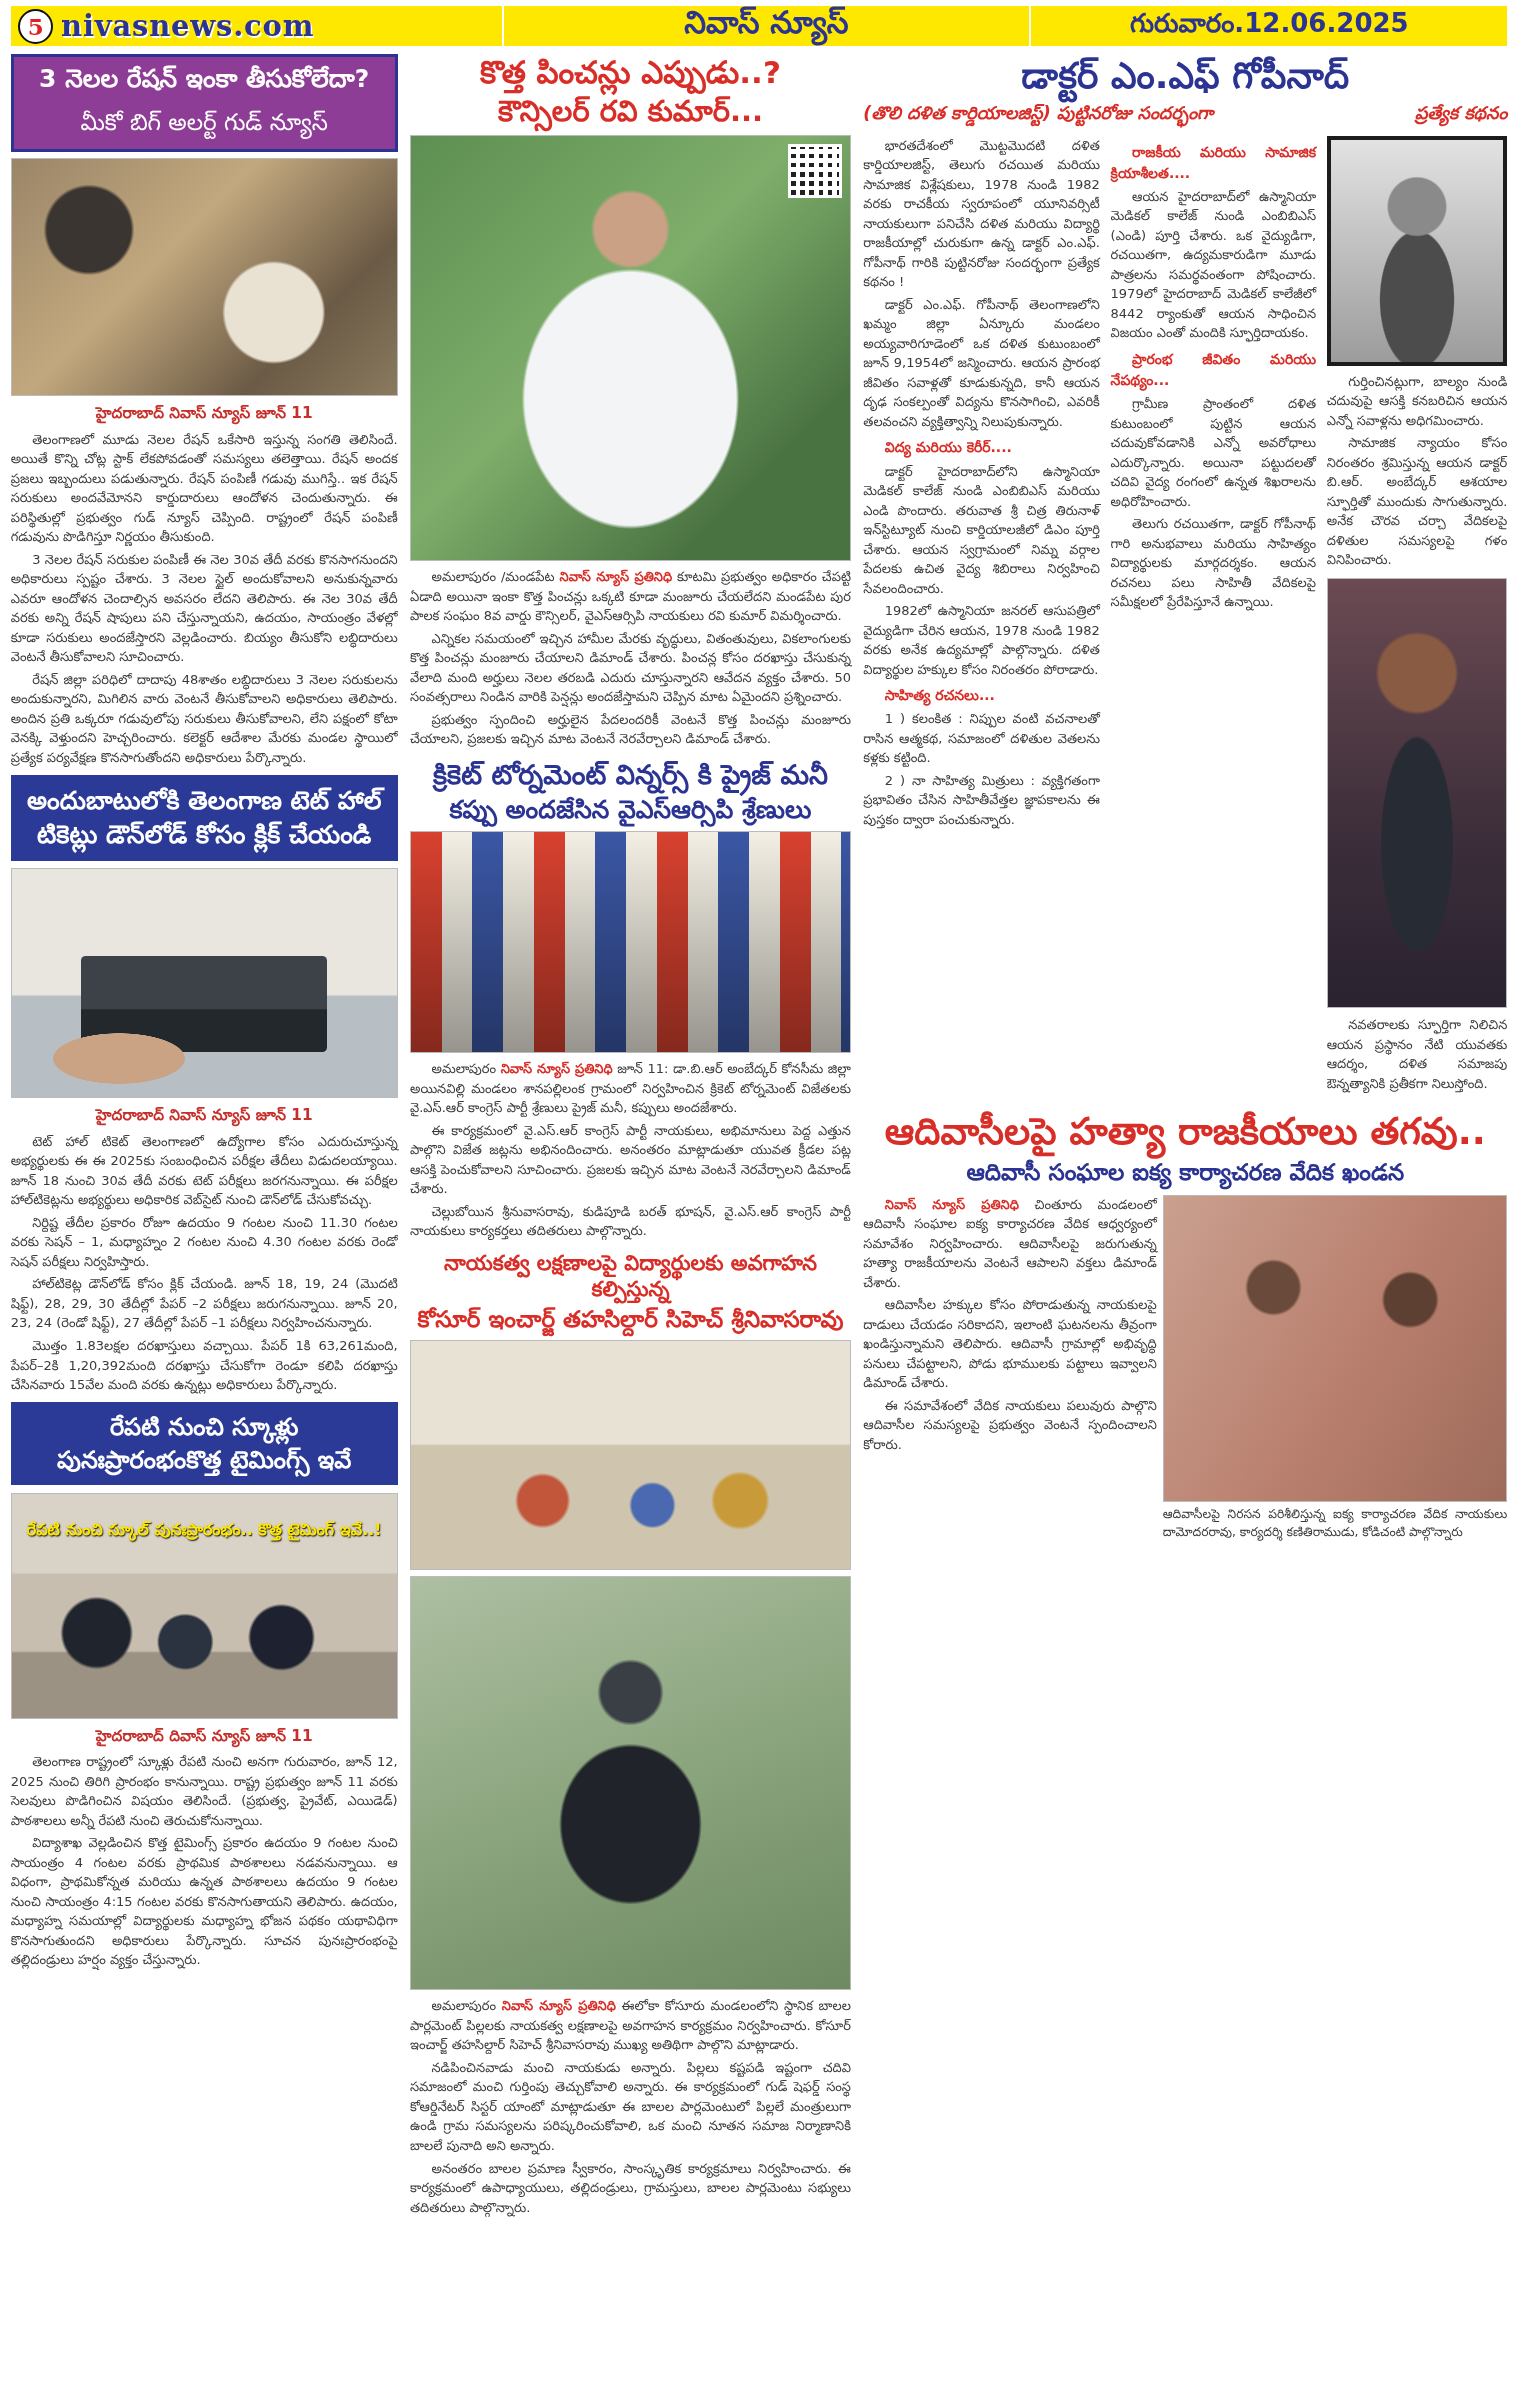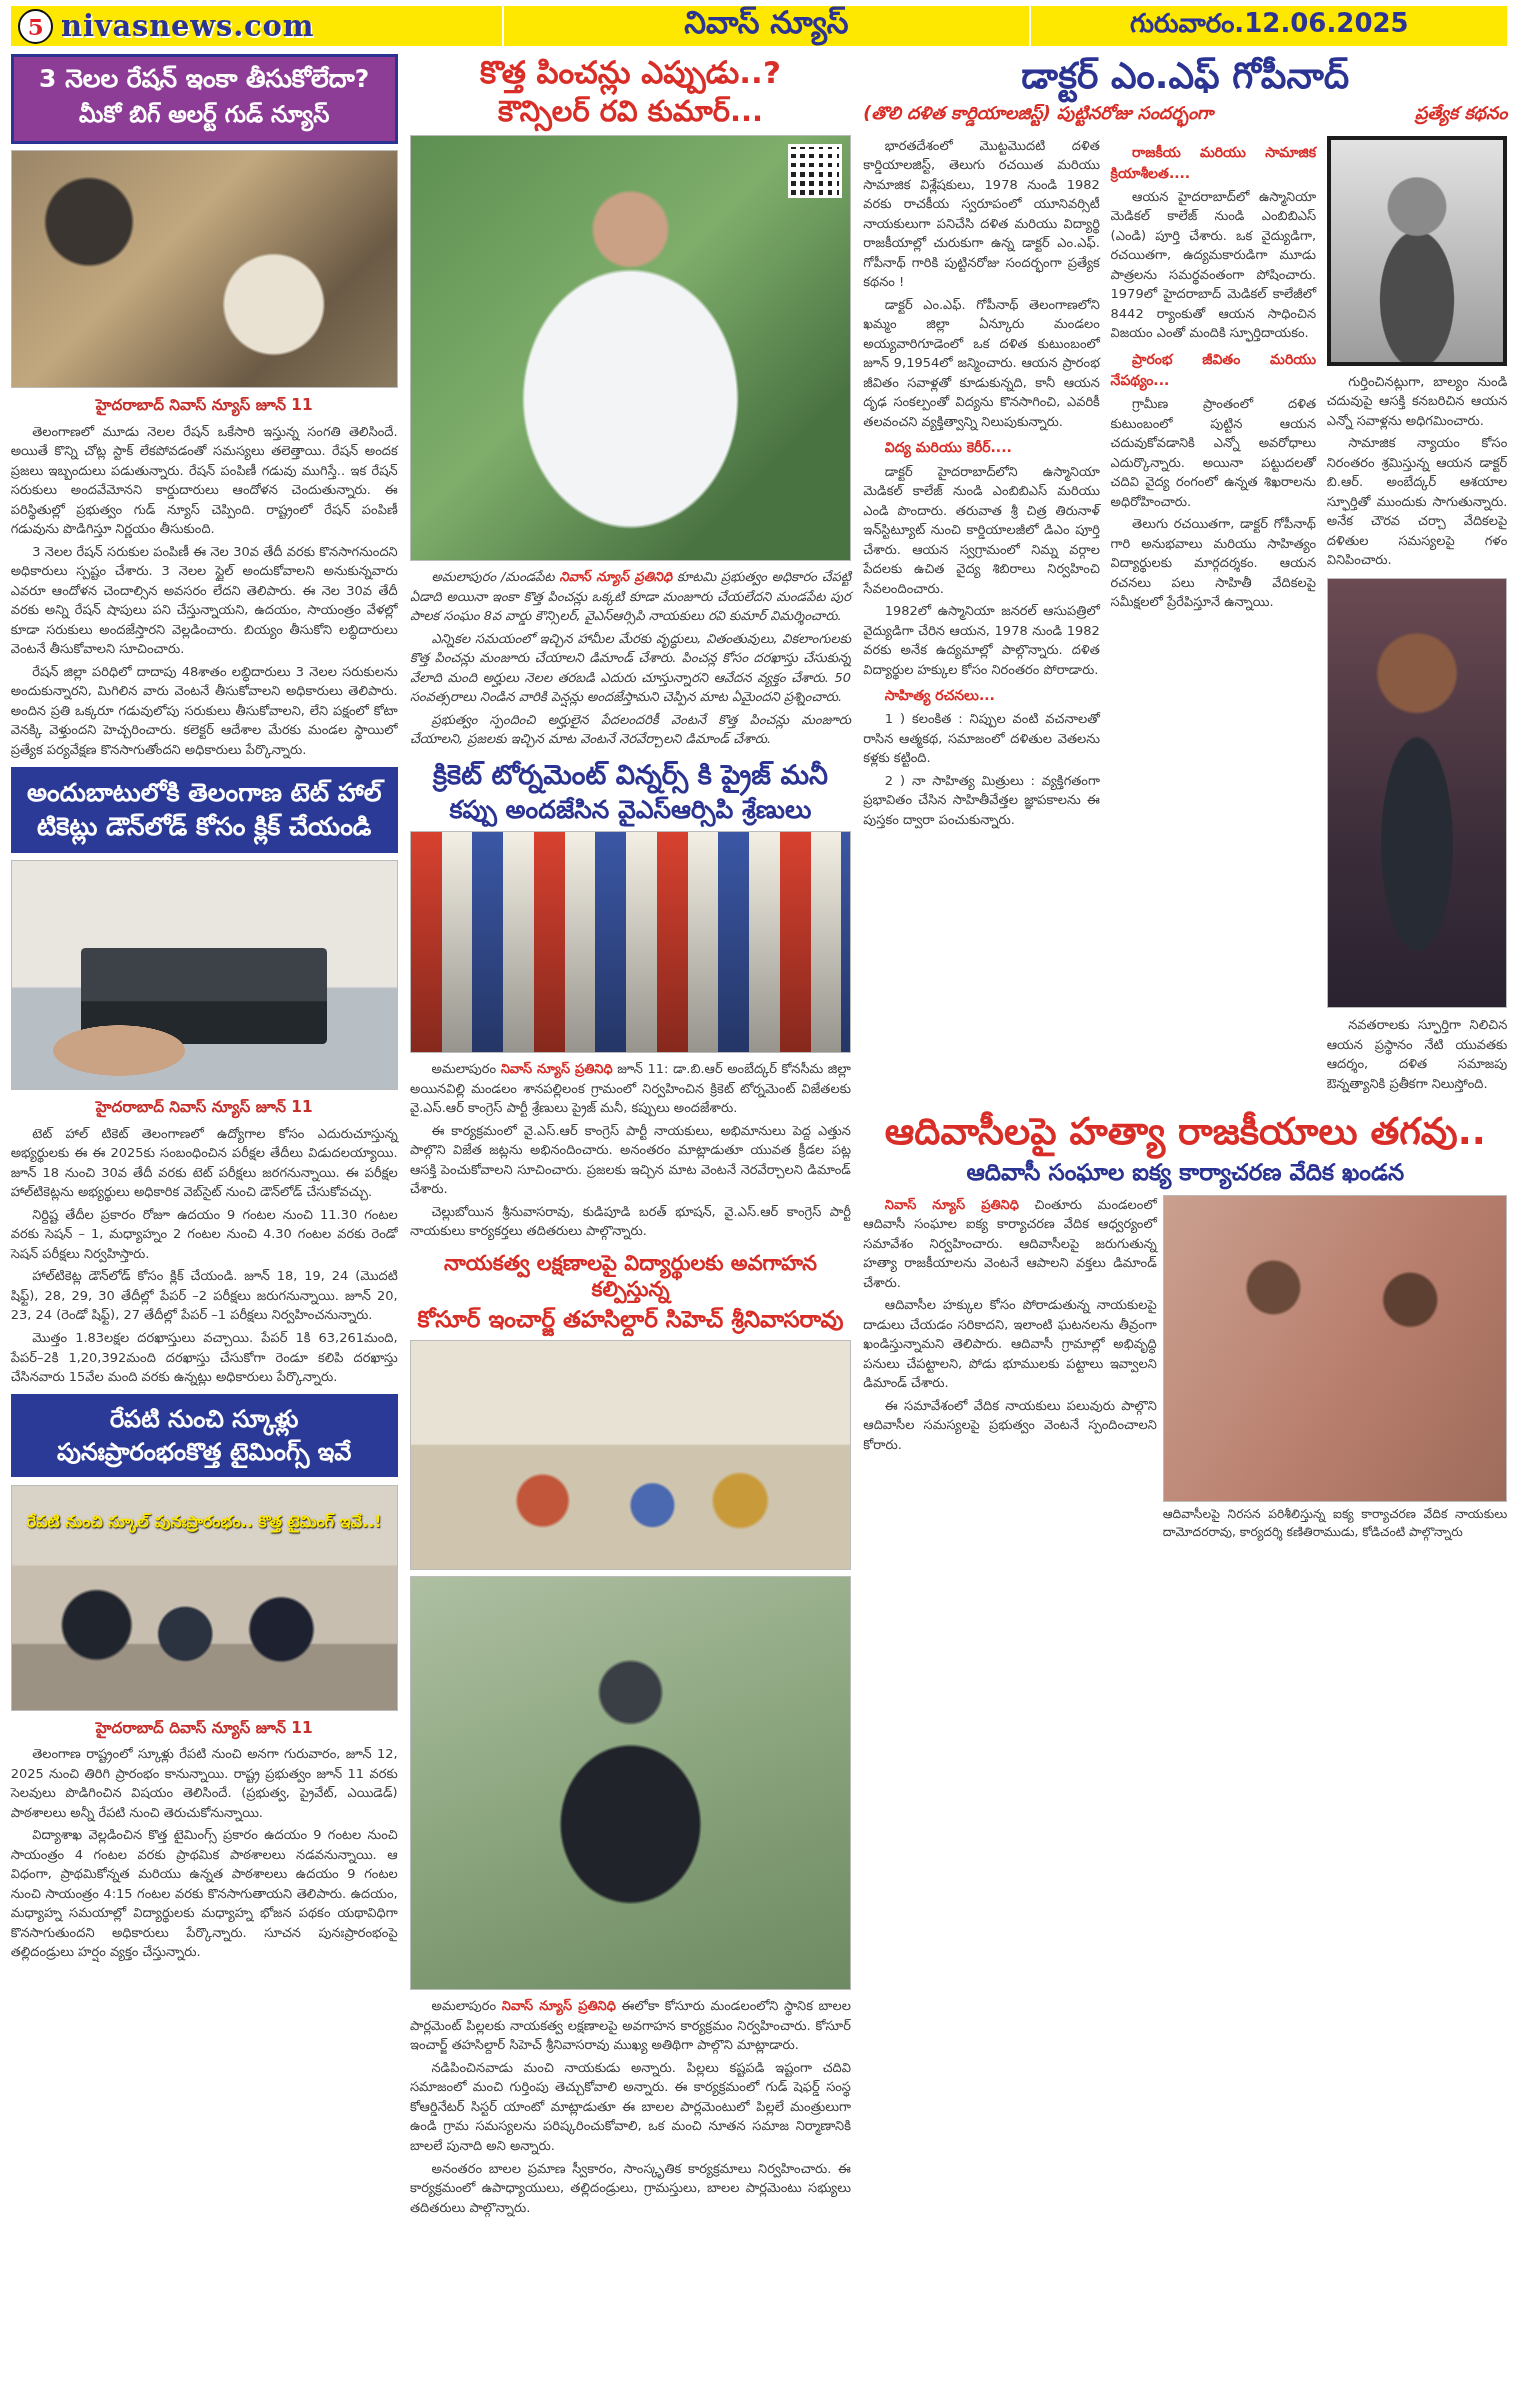--- a/index.html
+++ b/index.html
@@ -29,21 +29,21 @@
   .body-text { font-size:13px; line-height:1.5; text-align:justify; color:#3a3a3a; }
   .body-text p { text-indent:21.5px; margin-bottom:3.1px; }
   .inline-tag { color:#D92E27; font-weight:bold; }
   .headline-red { color:#D92E27; font-weight:bold; text-align:center; line-height:1.2; }
   .headline-blue { color:#2B3492; font-weight:bold; text-align:center; line-height:1.2; }
   .box-banner { background:#2B3A97; color:#ffffff; font-weight:bold; text-align:center; padding:9.2px 6.1px; line-height:1.35; margin:7.7px 0; }
 
   
   .purple-box { background:#8E3D96; border:3.1px solid #2B3492; color:#fff; text-align:center; padding:7.7px 4.6px; margin-bottom:6.1px; }
   .purple-box .l1 { font-size:25px; font-weight:bold; }
-  .purple-box .l2 { font-size:23px; font-weight:bold; margin-top:2px; }
+  .purple-box .l2 { font-size:23px; font-weight:normal; margin-top:10px; }
   .photo-ration { height:238px;
     background: radial-gradient(circle at 20% 30%, #3a3530 0 12%, transparent 13%),
                 radial-gradient(circle at 68% 65%, #e9e2d2 0 16%, transparent 17%),
                 linear-gradient(135deg,#9a8568,#c2a87e 40%,#6b5a45 75%,#8a7a5f); }
   .photo-laptop { height:230px; margin-top:4.6px;
     background: linear-gradient(180deg,#e9e6e0 0 55%, #b7bec4 56% 100%);}
   .laptop-shape { position:absolute; left:18%; top:38%; width:64%; height:42%; background:linear-gradient(180deg,#3c4248 0 55%, #23282c 56%); border-radius:4.6px; }
   .hands-shape { position:absolute; left:8%; bottom:4%; width:40%; height:26%; background:radial-gradient(ellipse at center,#caa284 0 60%, transparent 61%); }
   .photo-school { height:226px; margin-top:4.6px;
     background: radial-gradient(circle at 22% 62%, #20242c 0 10%, transparent 11%),
@@ -183,21 +183,21 @@
     </div>
 
     <div class="col-mid">
 
       <div>
         <div class="headline-red mid-headline1">కొత్త పించన్లు ఎప్పుడు..?</div>
         <div class="headline-red mid-headline2">కౌన్సిలర్ రవి కుమార్...</div>
         <div class="photo photo-ravi">
           <div class="qr-shape"></div>
         </div>
-        <div class="body-text" style="margin-top:6.1px;font-style:italic;">
+        <div class="body-text" style="margin-top:6.1px;">
           <p><span>అమలాపురం /మండపేట </span><span class="inline-tag">నివాస్ న్యూస్ ప్రతినిధి</span><span> కూటమి ప్రభుత్వం అధికారం చేపట్టి ఏడాది అయినా ఇంకా కొత్త పించన్లు ఒక్కటి కూడా మంజూరు చేయలేదని మండపేట పుర పాలక సంఘం 8వ వార్డు కౌన్సిలర్, వైఎస్ఆర్సిపి నాయకులు రవి కుమార్ విమర్శించారు.</span></p>
           <p>ఎన్నికల సమయంలో ఇచ్చిన హామీల మేరకు వృద్ధులు, వితంతువులు, వికలాంగులకు కొత్త పించన్లు మంజూరు చేయాలని డిమాండ్ చేశారు. పించన్ల కోసం దరఖాస్తు చేసుకున్న వేలాది మంది అర్హులు నెలల తరబడి ఎదురు చూస్తున్నారని ఆవేదన వ్యక్తం చేశారు. 50 సంవత్సరాలు నిండిన వారికి పెన్షన్లు అందజేస్తామని చెప్పిన మాట ఏమైందని ప్రశ్నించారు.</p>
           <p>ప్రభుత్వం స్పందించి అర్హులైన పేదలందరికీ వెంటనే కొత్త పించన్లు మంజూరు చేయాలని, ప్రజలకు ఇచ్చిన మాట వెంటనే నెరవేర్చాలని డిమాండ్ చేశారు.</p>
         </div>
       </div>
 
       <div style="margin-top:10.7px;">
         <div class="headline-blue cricket-h1">క్రికెట్ టోర్నమెంట్ విన్నర్స్ కి ప్రైజ్ మనీ</div>
         <div class="headline-blue cricket-h2">కప్పు అందజేసిన వైఎస్ఆర్సిపి శ్రేణులు</div>
         <div class="photo photo-cricket"></div>

